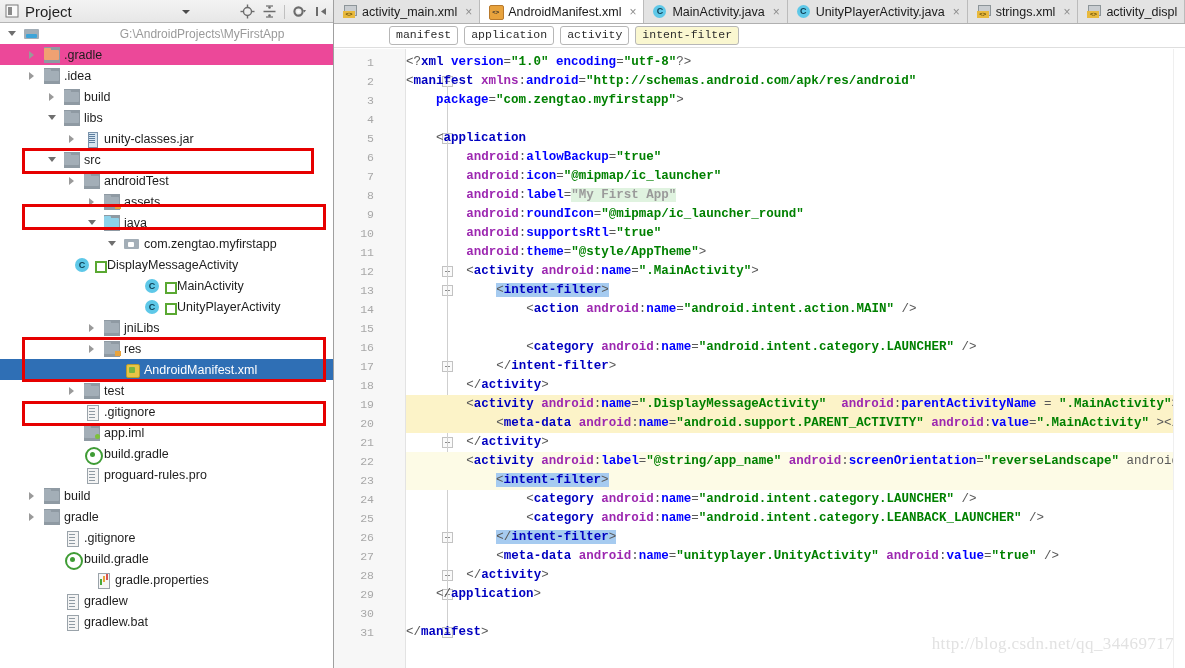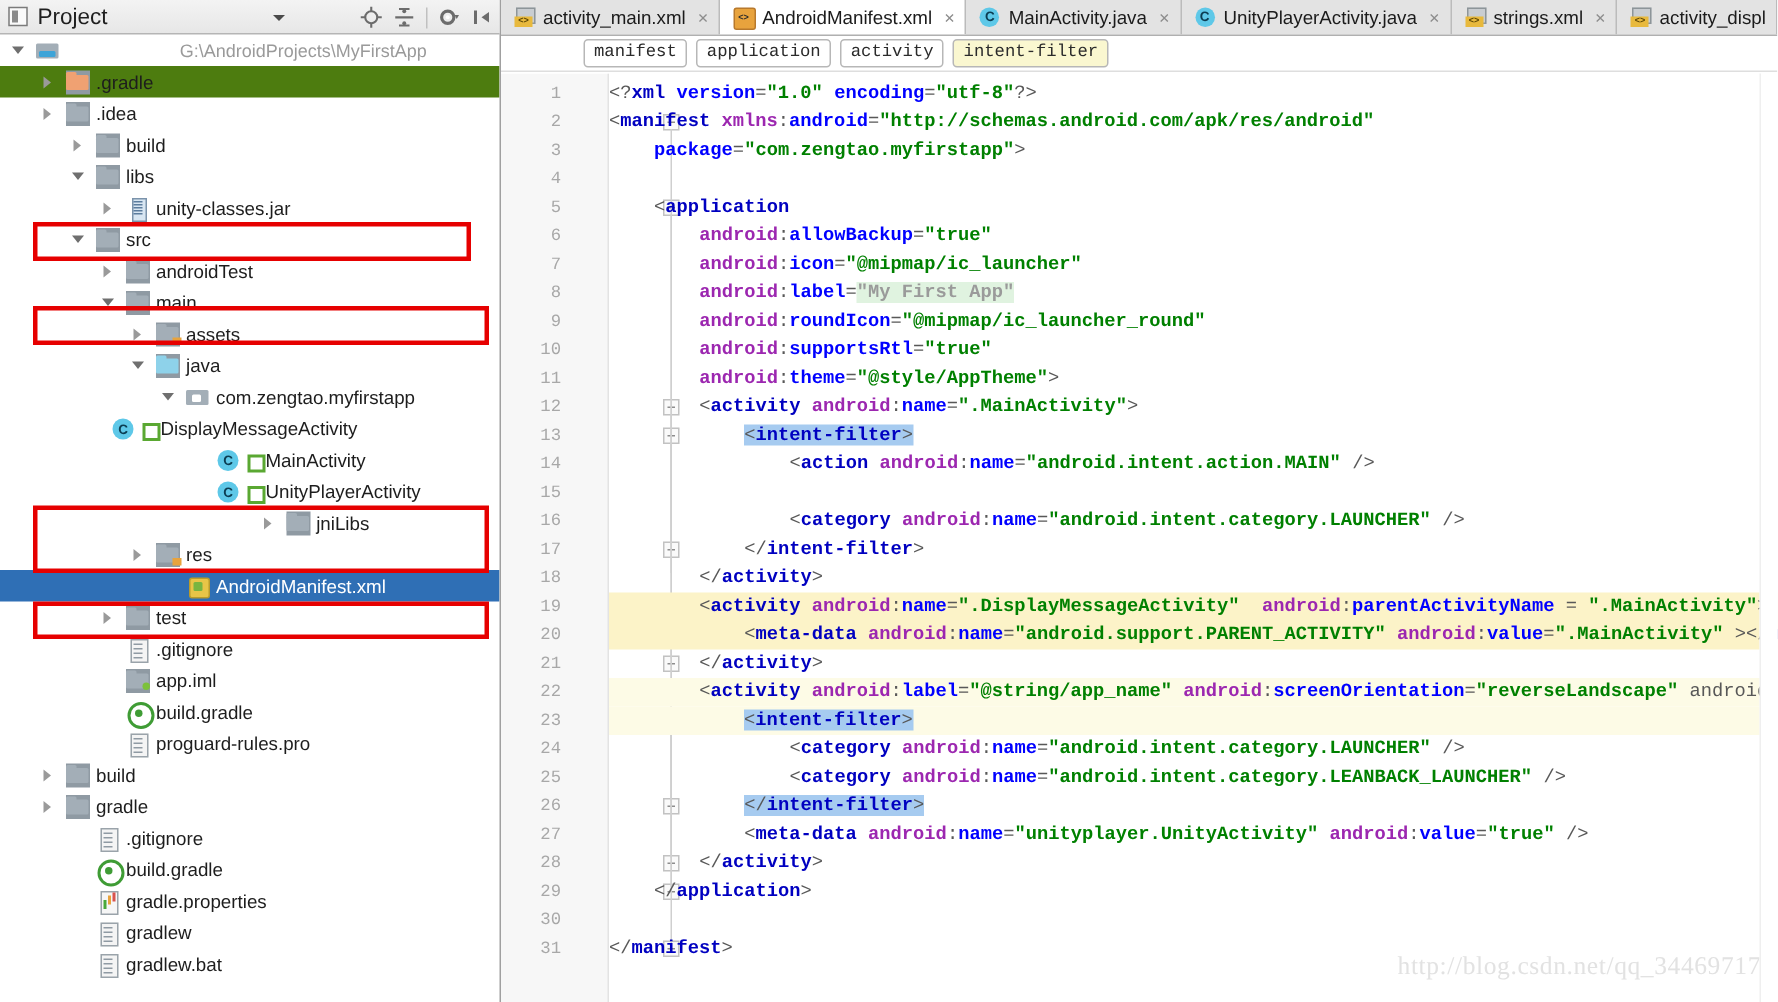--- a/index.html
+++ b/index.html
@@ -49,21 +49,21 @@
     overflow: hidden;
     font-size: 12.5px;
     color: #1d1d1d;
   }
   .trow {
     height: 21px;
     display: flex; align-items: center;
     white-space: nowrap;
     position: relative;
   }
-  .trow.hl-yellow { background: #4d7c0f; }
+  .trow.hl-yellow { background: #ec4899; }
   .trow.hl-blue { background: #2f6fb5; color: #ffffff; }
   .arrow {
     width: 12px; height: 21px; position: relative; flex: 0 0 12px;
   }
   .arrow.closed::before {
     content: ""; position: absolute; left: 2px; top: 7px;
     border-left: 5px solid #9a9a9a;
     border-top: 4px solid transparent;
     border-bottom: 4px solid transparent;
   }
@@ -416,26 +416,20 @@
           <span style="width: 5px; flex: 0 0 5px;"></span>
           <span class="ticon ic-folder"></span>
           <span class="tlabel">src</span>
         </div>
         <div class="trow" style="padding-left: 67px;">
           <span class="arrow closed"></span>
           <span style="width: 5px; flex: 0 0 5px;"></span>
           <span class="ticon ic-folder"></span>
           <span class="tlabel">androidTest</span>
         </div>
-        <div class="trow" style="padding-left: 67px;">
-          <span class="arrow open"></span>
-          <span style="width: 5px; flex: 0 0 5px;"></span>
-          <span class="ticon ic-folder"></span>
-          <span class="tlabel">main</span>
-        </div>
         <div class="trow" style="padding-left: 87px;">
           <span class="arrow closed"></span>
           <span style="width: 5px; flex: 0 0 5px;"></span>
           <span class="ticon ic-folder">
             <i class="dot-orange"></i>
           </span>
           <span class="tlabel">assets</span>
         </div>
         <div class="trow" style="padding-left: 87px;">
           <span class="arrow open"></span>
@@ -463,21 +457,21 @@
           <span class="ic-green-tag"></span>
           <span class="tlabel">MainActivity</span>
         </div>
         <div class="trow" style="padding-left: 127px;">
           <span class="arrow"></span>
           <span style="width: 5px; flex: 0 0 5px;"></span>
           <span class="ticon ic-class"></span>
           <span class="ic-green-tag"></span>
           <span class="tlabel">UnityPlayerActivity</span>
         </div>
-        <div class="trow" style="padding-left: 87px; justify-content: center;">
+        <div class="trow" style="padding-left: 87px;">
           <span class="arrow closed"></span>
           <span style="width: 5px; flex: 0 0 5px;"></span>
           <span class="ticon ic-folder"></span>
           <span class="tlabel">jniLibs</span>
         </div>
         <div class="trow" style="padding-left: 87px;">
           <span class="arrow closed"></span>
           <span style="width: 5px; flex: 0 0 5px;"></span>
           <span class="ticon ic-folder">
             <i class="dot-orange"></i>
@@ -539,21 +533,21 @@
           <span style="width: 5px; flex: 0 0 5px;"></span>
           <span class="ticon ic-file"></span>
           <span class="tlabel">.gitignore</span>
         </div>
         <div class="trow" style="padding-left: 47px;">
           <span class="arrow"></span>
           <span style="width: 5px; flex: 0 0 5px;"></span>
           <span class="ticon ic-gradle"></span>
           <span class="tlabel">build.gradle</span>
         </div>
-        <div class="trow" style="padding-left: 47px;">
+        <div class="trow" style="padding-left: 47px; margin-left: 31px;">
           <span class="arrow"></span>
           <span style="width: 5px; flex: 0 0 5px;"></span>
           <span class="ticon ic-props"></span>
           <span class="tlabel">gradle.properties</span>
         </div>
         <div class="trow" style="padding-left: 47px;">
           <span class="arrow"></span>
           <span style="width: 5px; flex: 0 0 5px;"></span>
           <span class="ticon ic-file"></span>
           <span class="tlabel">gradlew</span>

